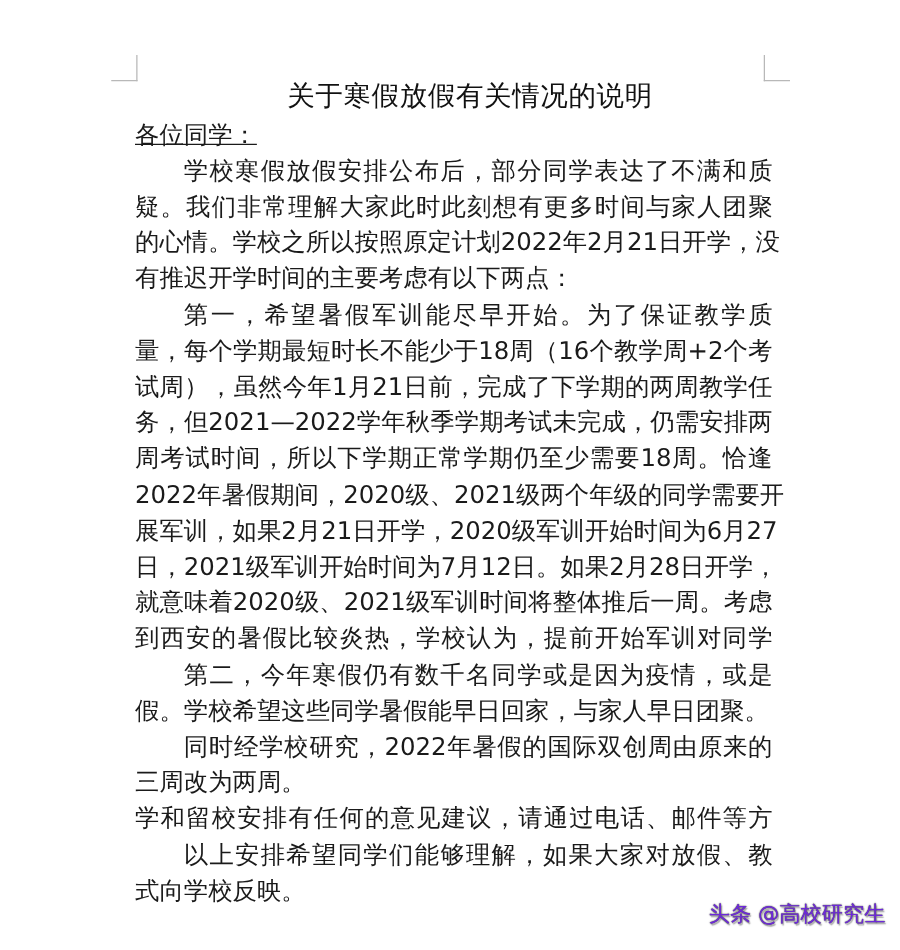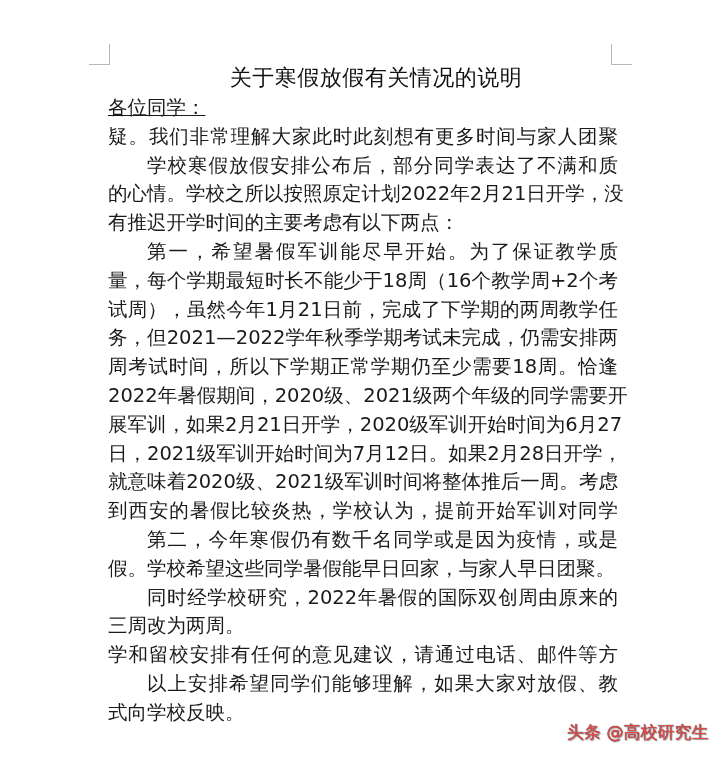--- a/index.html
+++ b/index.html
@@ -70,40 +70,40 @@
       height: 28.8px;
       display: block;
       text-decoration: underline;
     }
     .watermark {
       position: absolute;
       left: 567px;
       top: 721px;
       font-size: 17px;
       line-height: 22px;
-      color: #ef4444;
+      color: #6d28d9;
       text-shadow: 0 0 1px #555, 0 0 1px #555, 1px 1px 1px rgba(0,0,0,0.35);
       white-space: nowrap;
       font-family: "DejaVu Sans", sans-serif;
     }
   </style>
 </head>
 <body>
 
 <div class="corner-mark left"></div>
 <div class="corner-mark right"></div>
 
 <div class="title">关于寒假放假有关情况的说明</div>
 
 <div class="body-text">
   <span class="greeting">各位同学：</span>
 
   <div>
+    <span class="line indent">学校寒假放假安排公布后，部分同学表达了不满和质</span>
     <span class="line">疑。我们非常理解大家此时此刻想有更多时间与家人团聚</span>
-    <span class="line indent">学校寒假放假安排公布后，部分同学表达了不满和质</span>
     <span class="line">的心情。学校之所以按照原定计划2022年2月21日开学，没</span>
     <span class="line last">有推迟开学时间的主要考虑有以下两点：</span>
   </div>
 
   <div>
     <span class="line indent">第一，希望暑假军训能尽早开始。为了保证教学质</span>
     <span class="line">量，每个学期最短时长不能少于18周（16个教学周+2个考</span>
     <span class="line">试周），虽然今年1月21日前，完成了下学期的两周教学任</span>
     <span class="line">务，但2021—2022学年秋季学期考试未完成，仍需安排两</span>
     <span class="line">周考试时间，所以下学期正常学期仍至少需要18周。恰逢</span>

